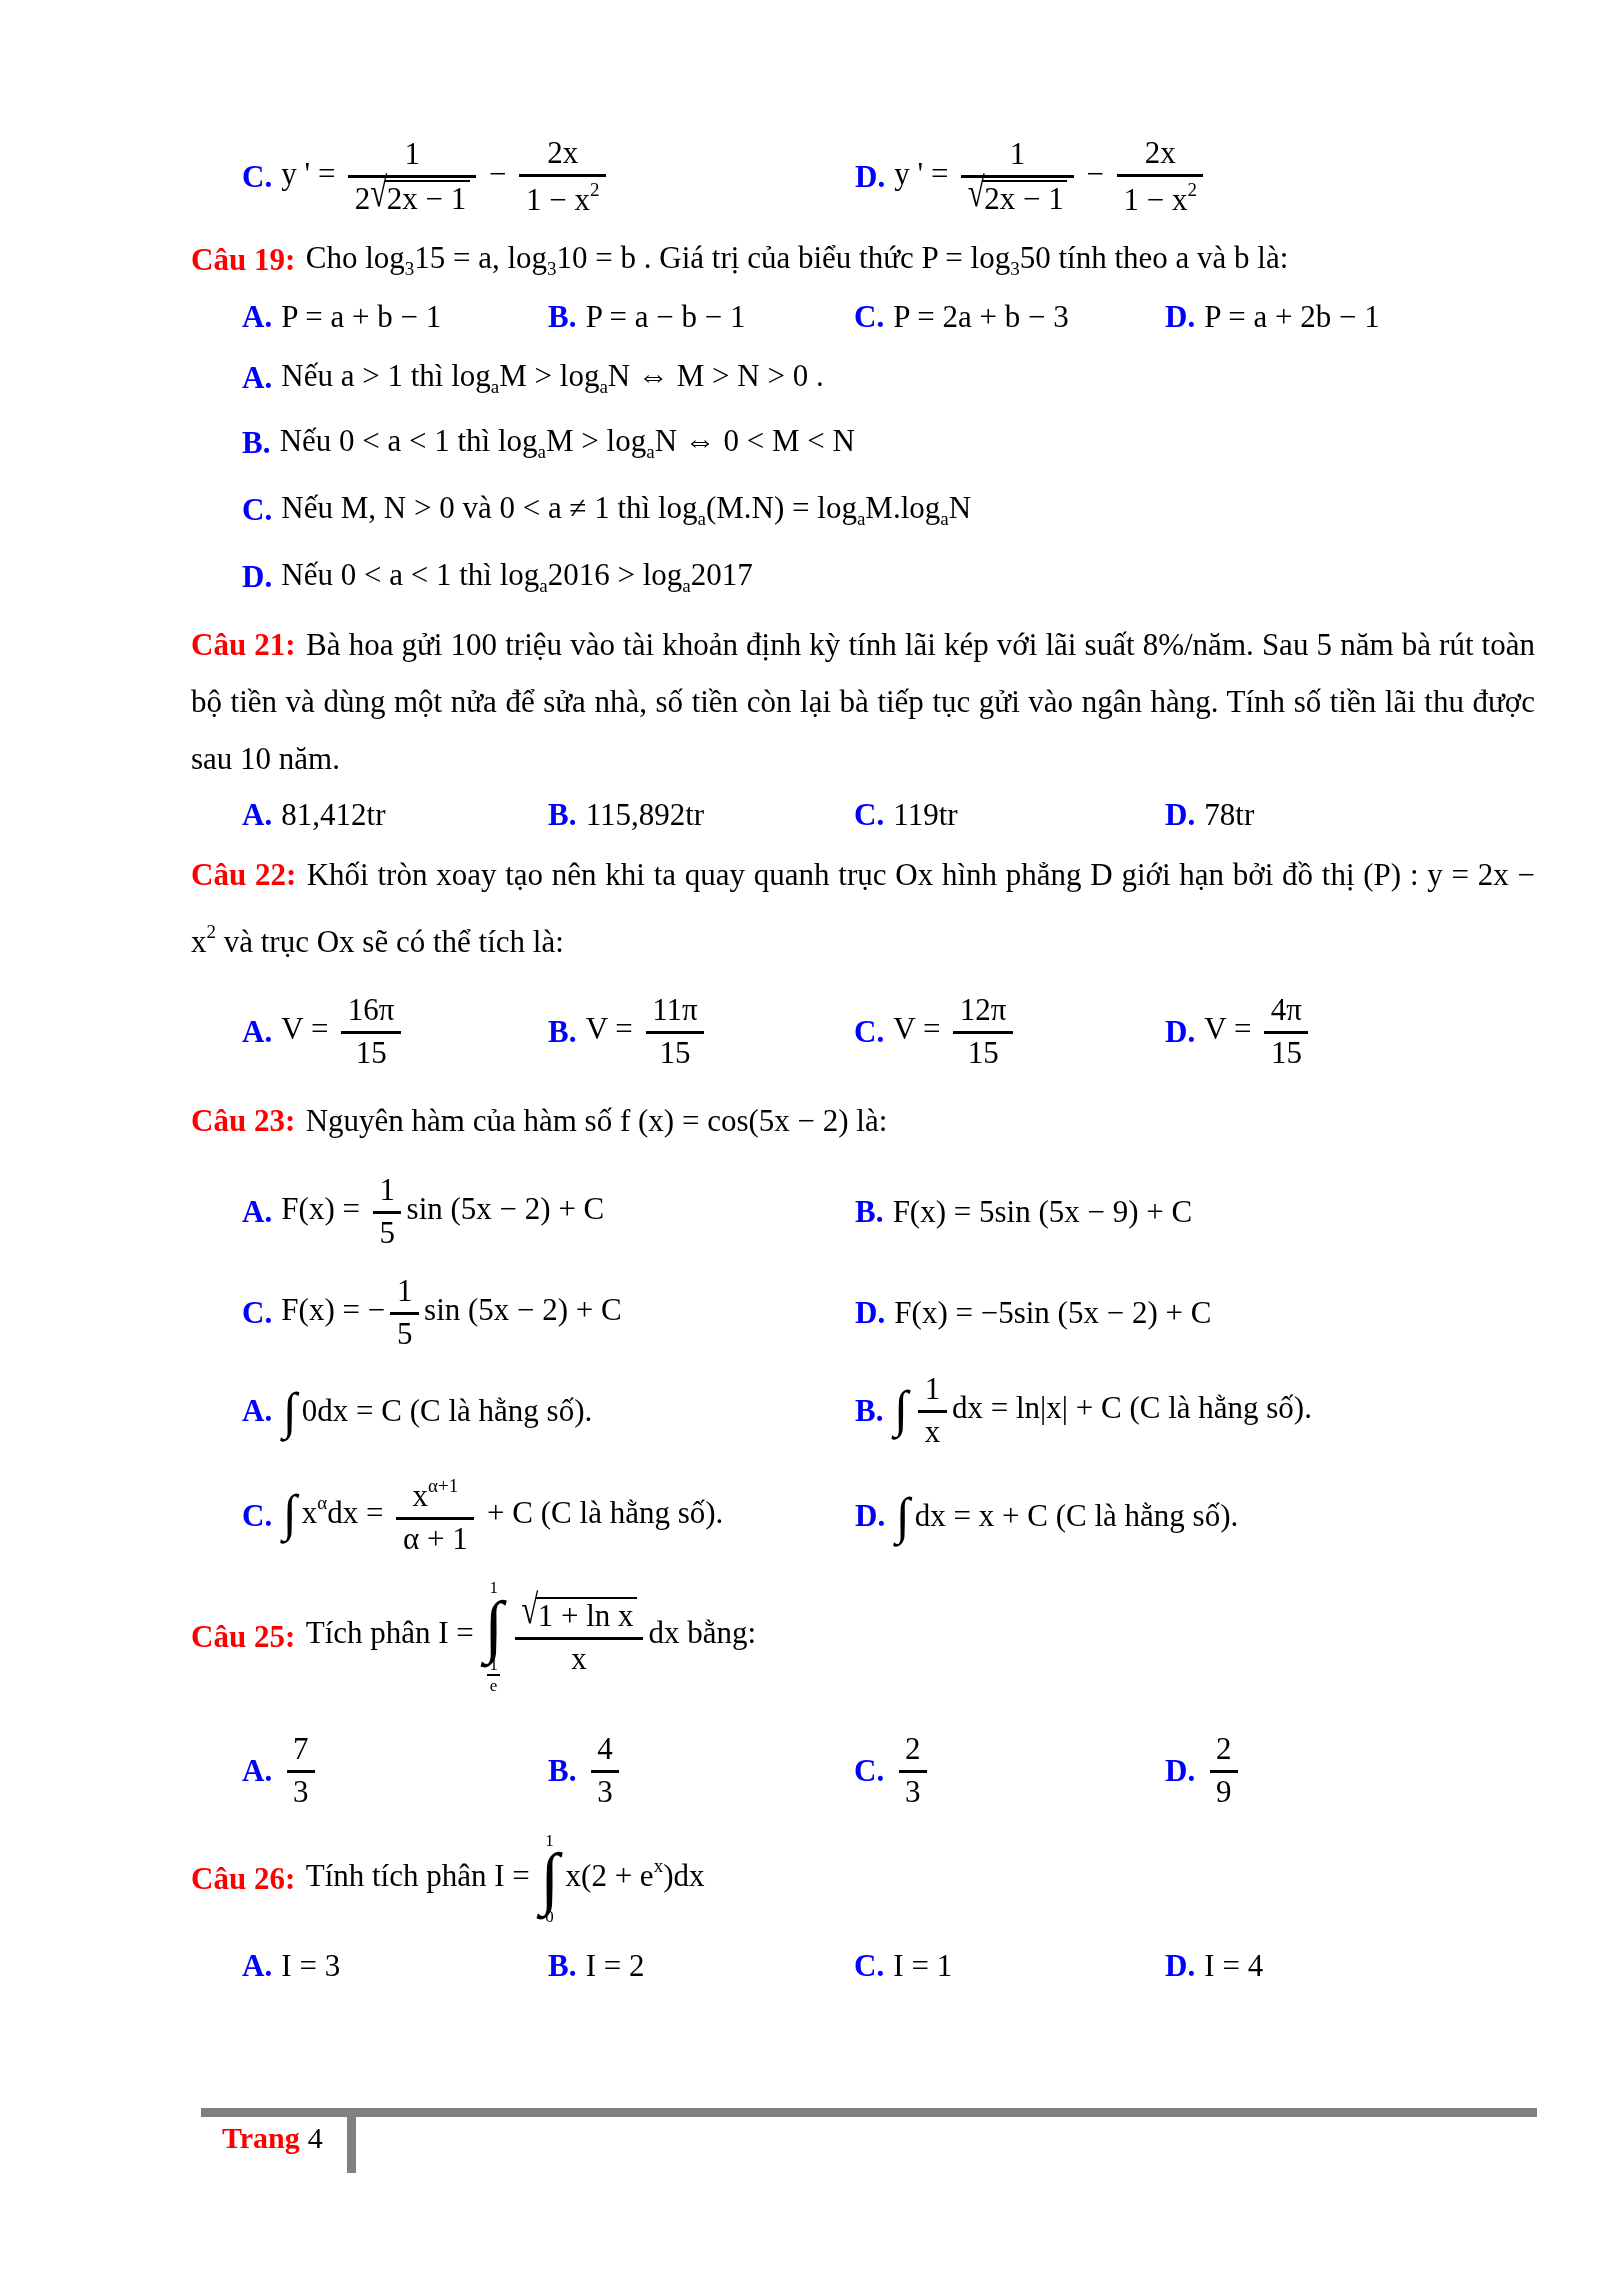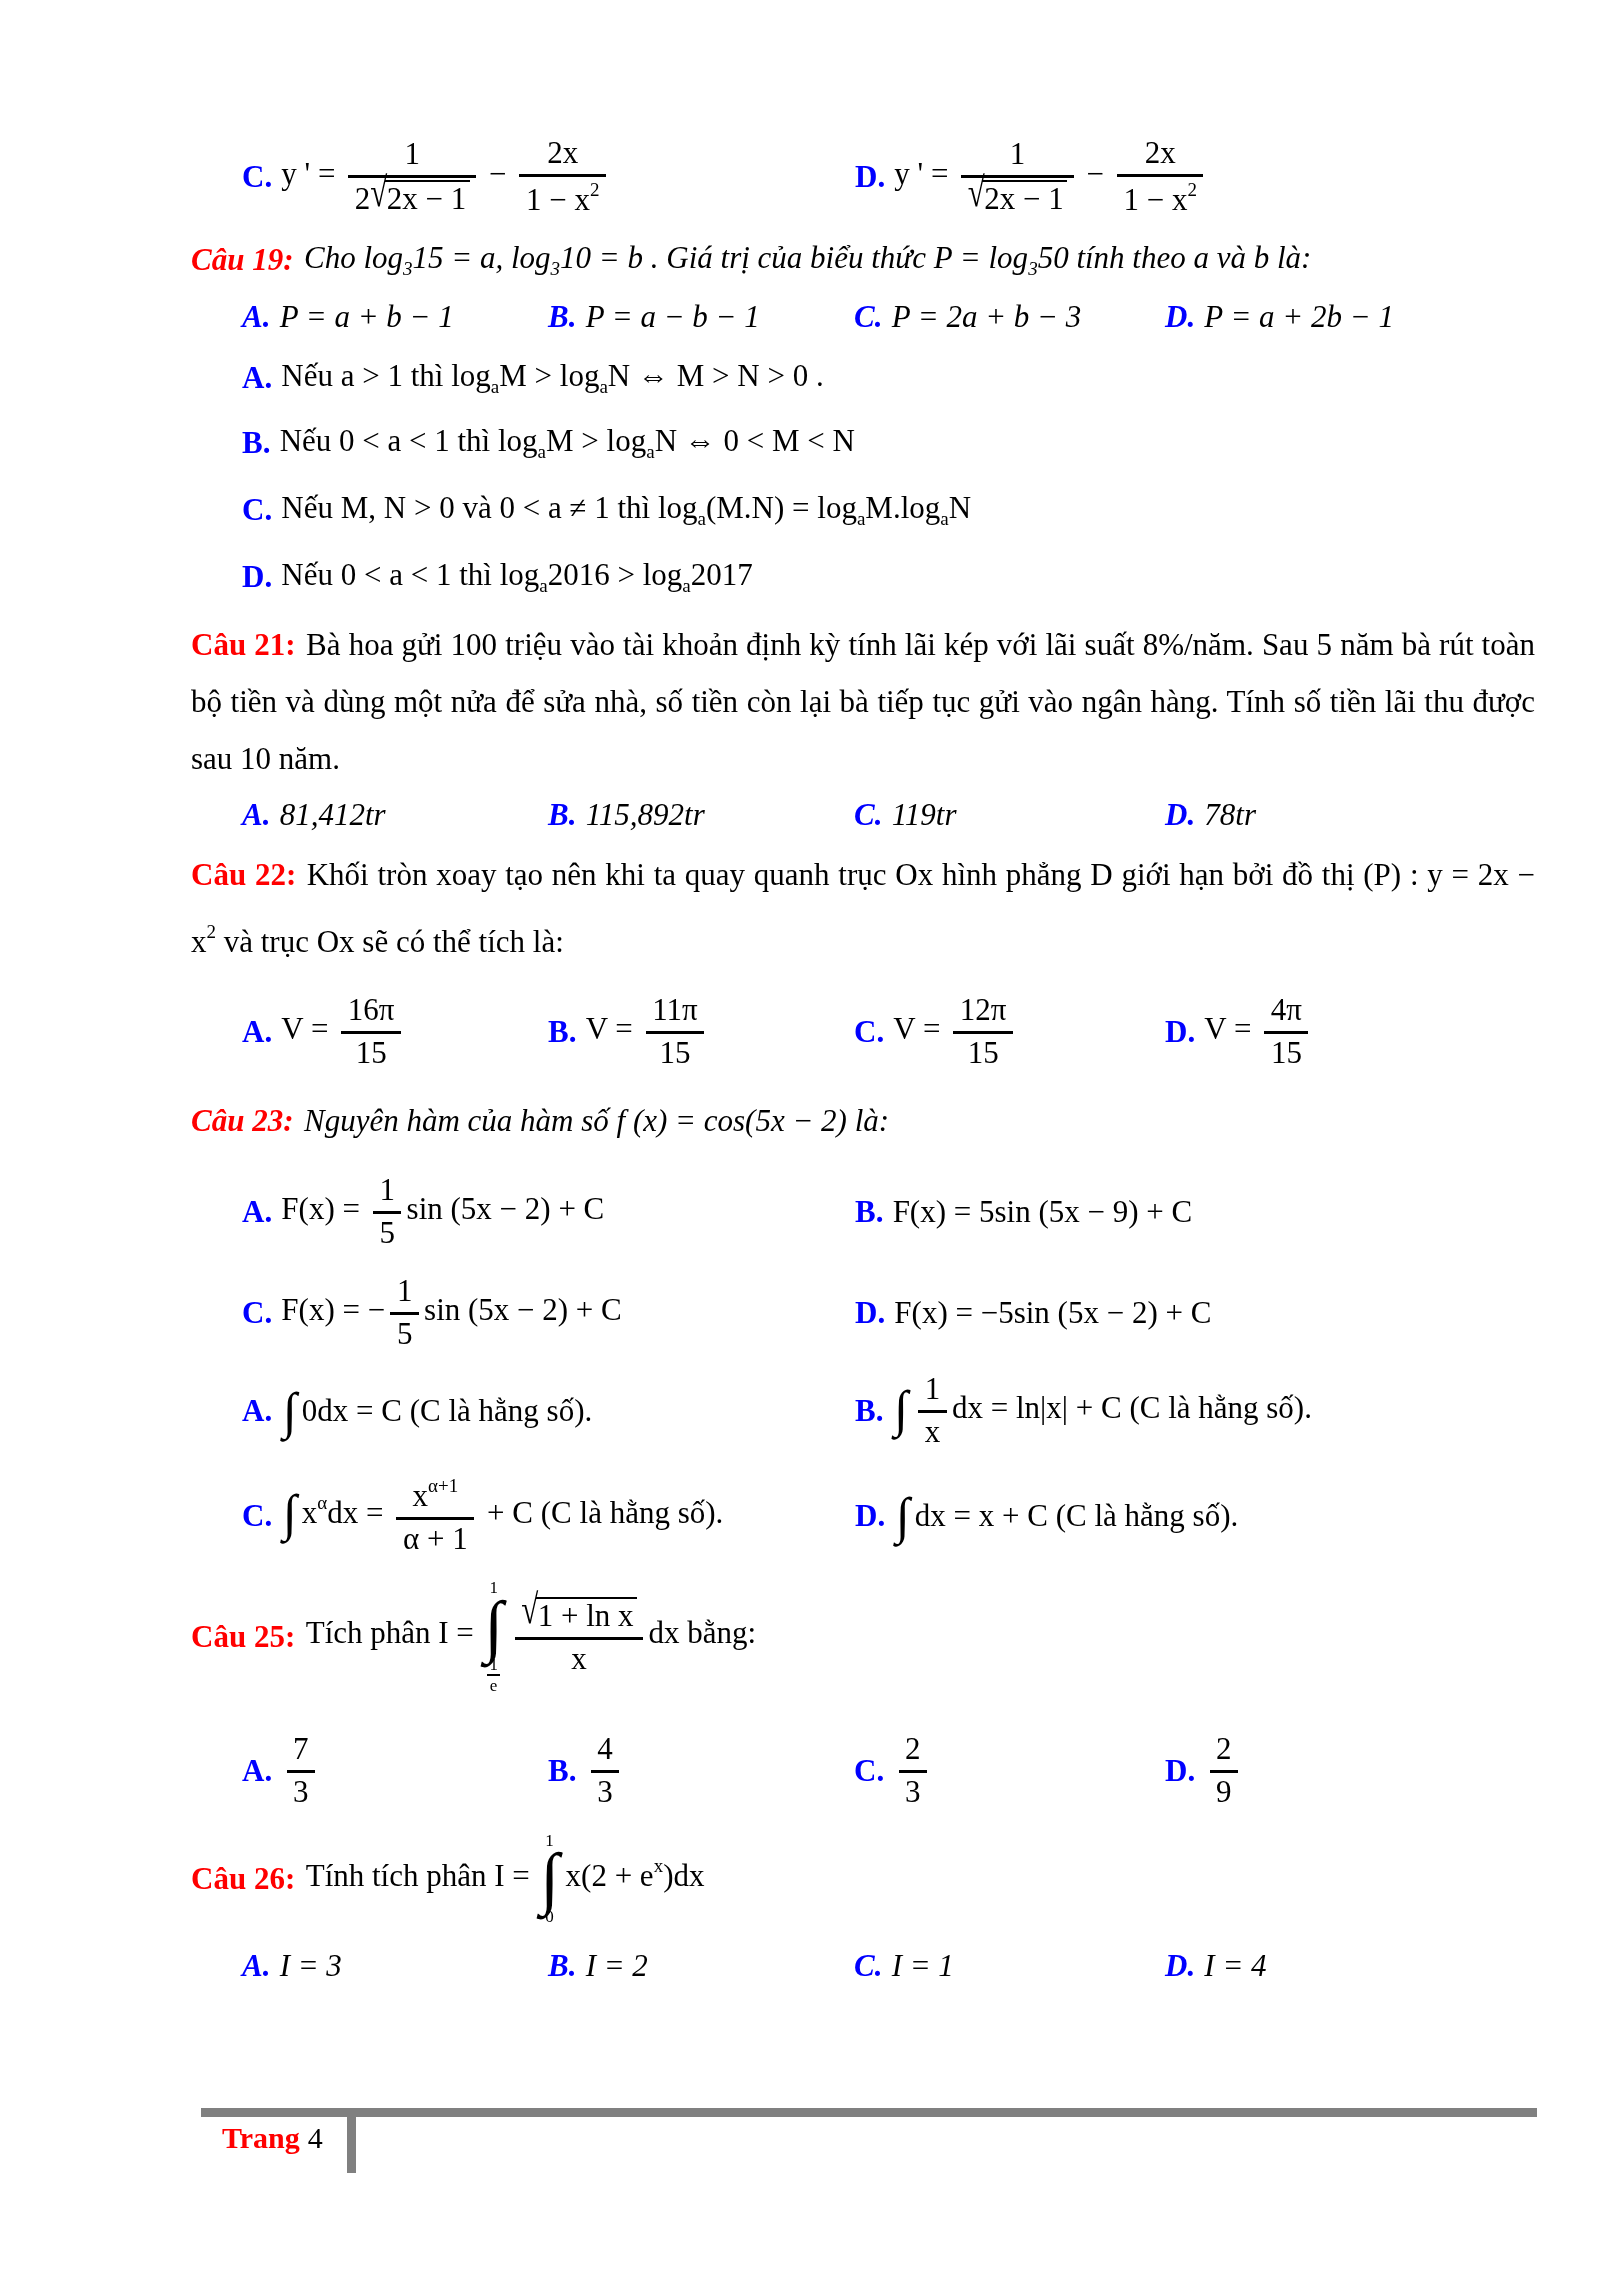--- a/index.html
+++ b/index.html
@@ -2,21 +2,21 @@
 <html style="font-size:10.5px"><head>
 <meta charset="utf-8">
 <style>
   html,body{margin:0;padding:0;background:#ffffff;}
   .page{position:relative;width:1623px;height:2295px;background:#fff;overflow:hidden;
         font-family:"Liberation Serif", serif;font-size:31px;color:#000;}
   .content{padding:0 88px 0 191px;}
   .spacer{height:128px;}
   .row{position:relative;}
   
-  .h87{height:57px;font-style:italic;}  .h100{height:65px;} .h105{height:69px;}
+  .h87{height:57px;}  .h100{height:65px;} .h105{height:69px;}
   .h150{height:98px;} .h170{height:111px;} .h180{height:118px;} .h200{height:131px;}
   .mt3{margin-top:2px;} .mt5{margin-top:3.3px;} .mt8{margin-top:5.2px;} .mt10{margin-top:6.5px;}
   .mt18{margin-top:11.8px;} .mt20{margin-top:13px;} .mt30{margin-top:19.6px;}
   .qrow{display:flex;align-items:center;}
   .qrow .qtext{white-space:nowrap;}
   .qrow.wrap{display:block;line-height:57px;text-align:justify;}
   .qrow.wrap .qtext{white-space:normal;}
   .qlabel{color:#ff0000;font-weight:bold;margin-right:10.5px;flex:none;}
   .letter{color:#0000ff;font-weight:bold;margin-right:9.2px;}
   .optrow .opt{position:absolute;top:0;height:100%;display:flex;align-items:center;white-space:nowrap;}

